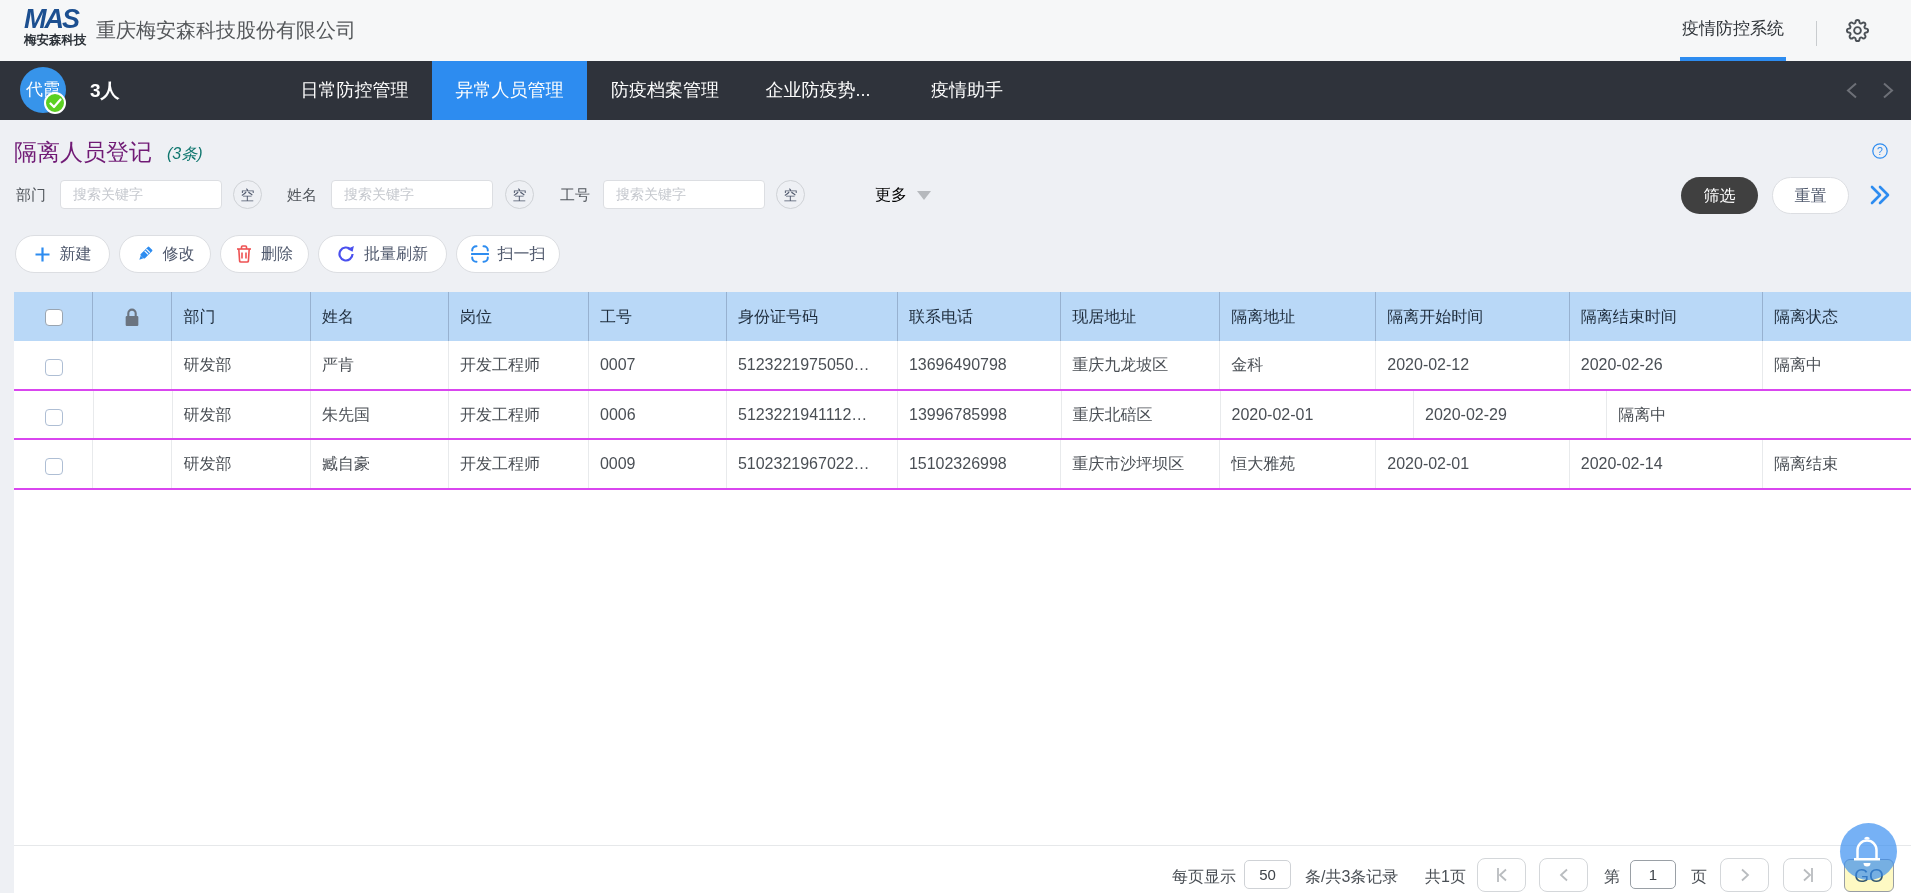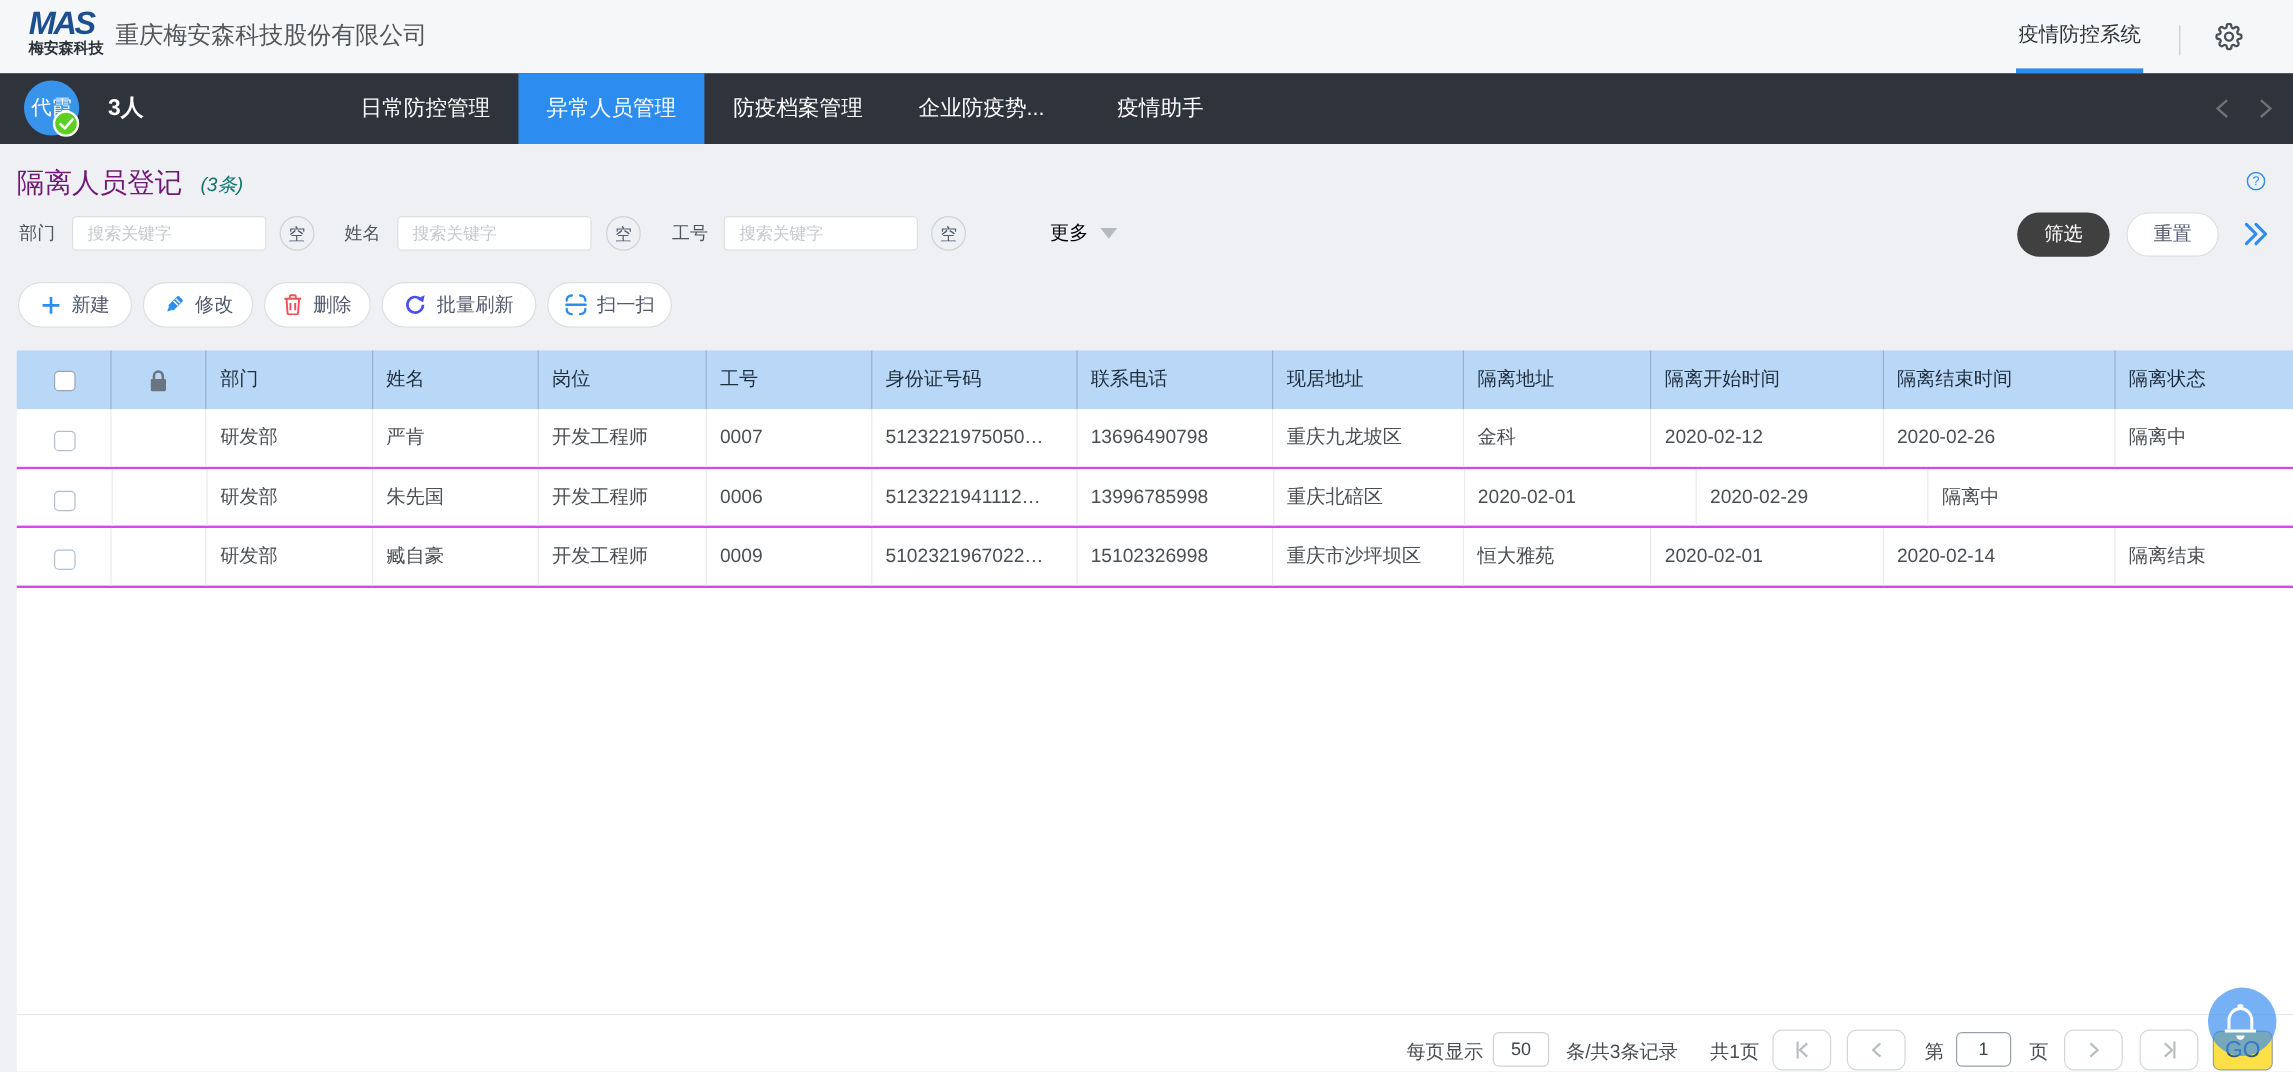--- a/index.html
+++ b/index.html
@@ -57,21 +57,21 @@
 .td:last-child { border-right:none; }
 .tblbody-rest { position:absolute; left:14px; top:490px; width:1897px; height:355px; background:#fff; }
 .cbox { width:18px; height:17px; background:#fff; border:1.5px solid #aebed4; border-radius:4px; margin:18px 0 0 20px; }
 .cbox.hd { border-color:#9aa5b1; margin-top:16.5px; }
 
 
 .footer { position:absolute; left:14px; top:845px; width:1897px; height:48px; background:#fff; border-top:1px solid #e6e8ea; }
 .ptext { position:absolute; top:21px; font-size:16px; color:#4a4f55; white-space:nowrap; }
 .pbox { position:absolute; top:14px; height:29px; border:1px solid #cfd2d6; border-radius:5px; text-align:center; line-height:27px; font-size:15px; color:#3f444a; background:#fff; }
 .pbtn { position:absolute; top:12px; width:49px; height:34px; border:1px solid #d4d7da; border-radius:8px; background:#fff; display:flex; align-items:center; justify-content:center; }
-.gobtn { position:absolute; left:1830px; top:13px; width:50px; height:33px; border:1px solid #989da3; border-radius:6px; background:#fde047; color:#33566e; text-align:center; line-height:31px; font-size:19px; }
+.gobtn { position:absolute; left:1830px; top:13px; width:50px; height:33px; border:1px solid #989da3; border-radius:6px; background:#fef9c3; color:#33566e; text-align:center; line-height:31px; font-size:19px; }
 .bell { position:absolute; left:1840px; top:823px; width:57px; height:57px; border-radius:50%; background:rgba(53,140,240,0.68); }
 </style>
 </head>
 <body>
 
 <div class="tophdr">
   <div class="logo">
     <div class="mas">MAS</div>
     <div class="sub">梅安森科技</div>
   </div>

